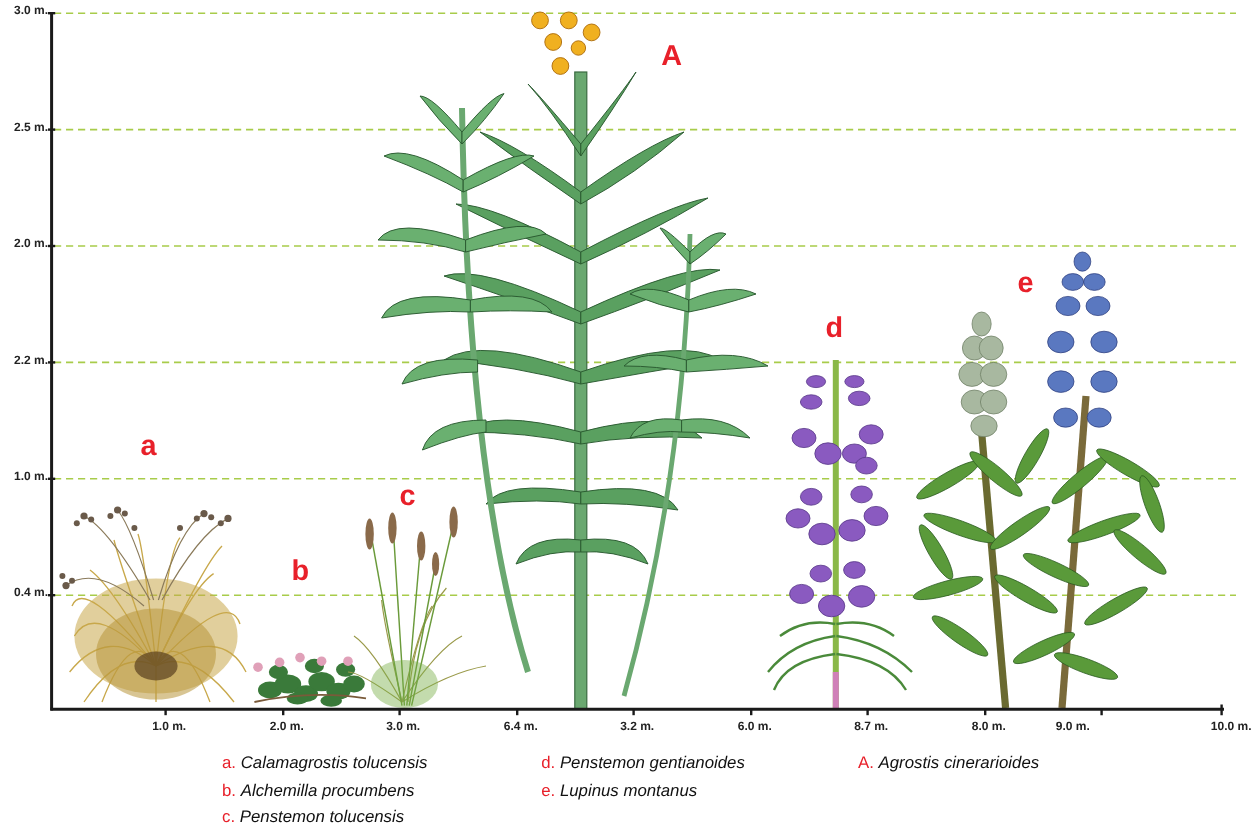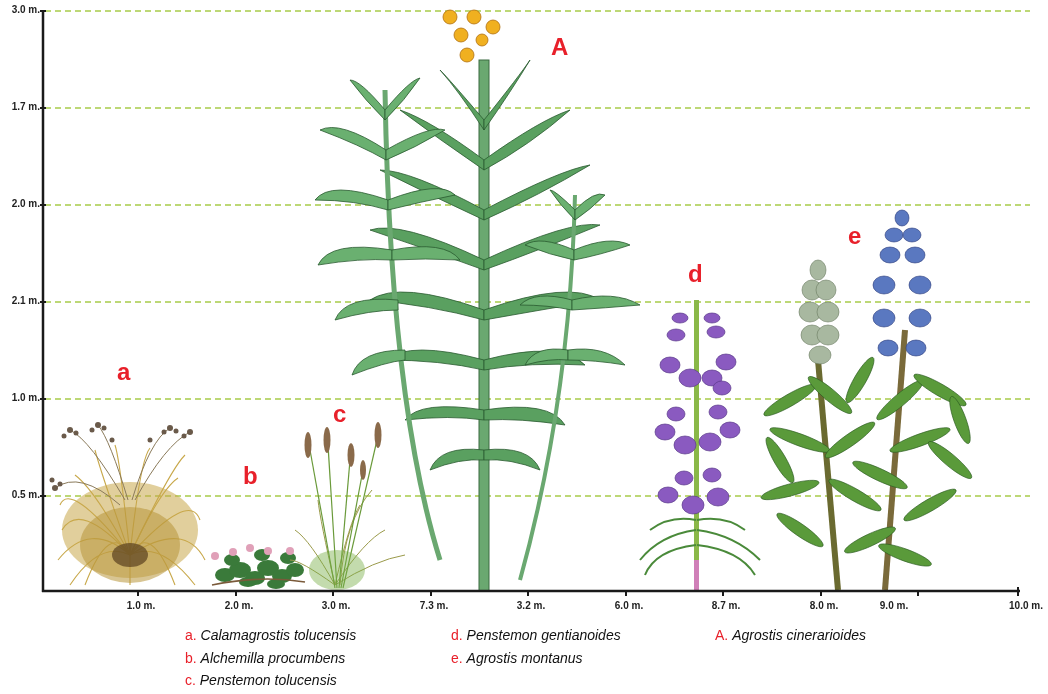--- a/index.html
+++ b/index.html
@@ -289,30 +289,30 @@
           <line x1="626" y1="591" x2="626" y2="596"></line>
         <line x1="723" y1="591" x2="723" y2="596"></line>
           <line x1="821" y1="591" x2="821" y2="596"></line>
           <line x1="918" y1="591" x2="918" y2="596"></line>
         <line x1="1018" y1="587" x2="1018" y2="596"></line>
       </g>
     </g>
   </svg>
 
   <div class="ylab" style="top:4px">3.0 m.</div>
-  <div class="ylab" style="top:101px">1.7 m.</div>
+  <div class="ylab" style="top:101px">2.5 m.</div>
   <div class="ylab" style="top:198px">2.0 m.</div>
-  <div class="ylab" style="top:295px">2.1 m.</div>
+  <div class="ylab" style="top:295px">2.2 m.</div>
   <div class="ylab" style="top:392px">1.0 m.</div>
-  <div class="ylab" style="top:489px">0.5 m.</div>
+  <div class="ylab" style="top:489px">0.4 m.</div>
 
   <div class="xlab" style="left:111px">1.0 m.</div>
   <div class="xlab" style="left:209px">2.0 m.</div>
   <div class="xlab" style="left:306px">3.0 m.</div>
-  <div class="xlab" style="left:404px">7.3 m.</div>
+  <div class="xlab" style="left:404px">6.4 m.</div>
   <div class="xlab" style="left:501px">3.2 m.</div>
   <div class="xlab" style="left:599px">6.0 m.</div>
   <div class="xlab" style="left:696px">8.7 m.</div>
   <div class="xlab" style="left:794px">8.0 m.</div>
   <div class="xlab" style="left:864px">9.0 m.</div>
   <div class="xlab" style="left:996px">10.0 m.</div>
 
   <div class="plabel" style="left:117px;top:358px">a</div>
   <div class="plabel" style="left:243px;top:462px">b</div>
   <div class="plabel" style="left:333px;top:400px">c</div>
@@ -332,21 +332,21 @@
     <div class="legend" style="left:185px;top:672px">
       <span class="k">c.</span>
       <span class="n">Penstemon tolucensis</span>
     </div>
     <div class="legend" style="left:451px;top:627px">
       <span class="k">d.</span>
       <span class="n">Penstemon gentianoides</span>
     </div>
     <div class="legend" style="left:451px;top:650px">
       <span class="k">e.</span>
-      <span class="n">Agrostis montanus</span>
+      <span class="n">Lupinus montanus</span>
     </div>
     <div class="legend" style="left:715px;top:627px">
       <span class="k">A.</span>
       <span class="n">Agrostis cinerarioides</span>
     </div>
   </div>
 
 </div>
 
 </body></html>

